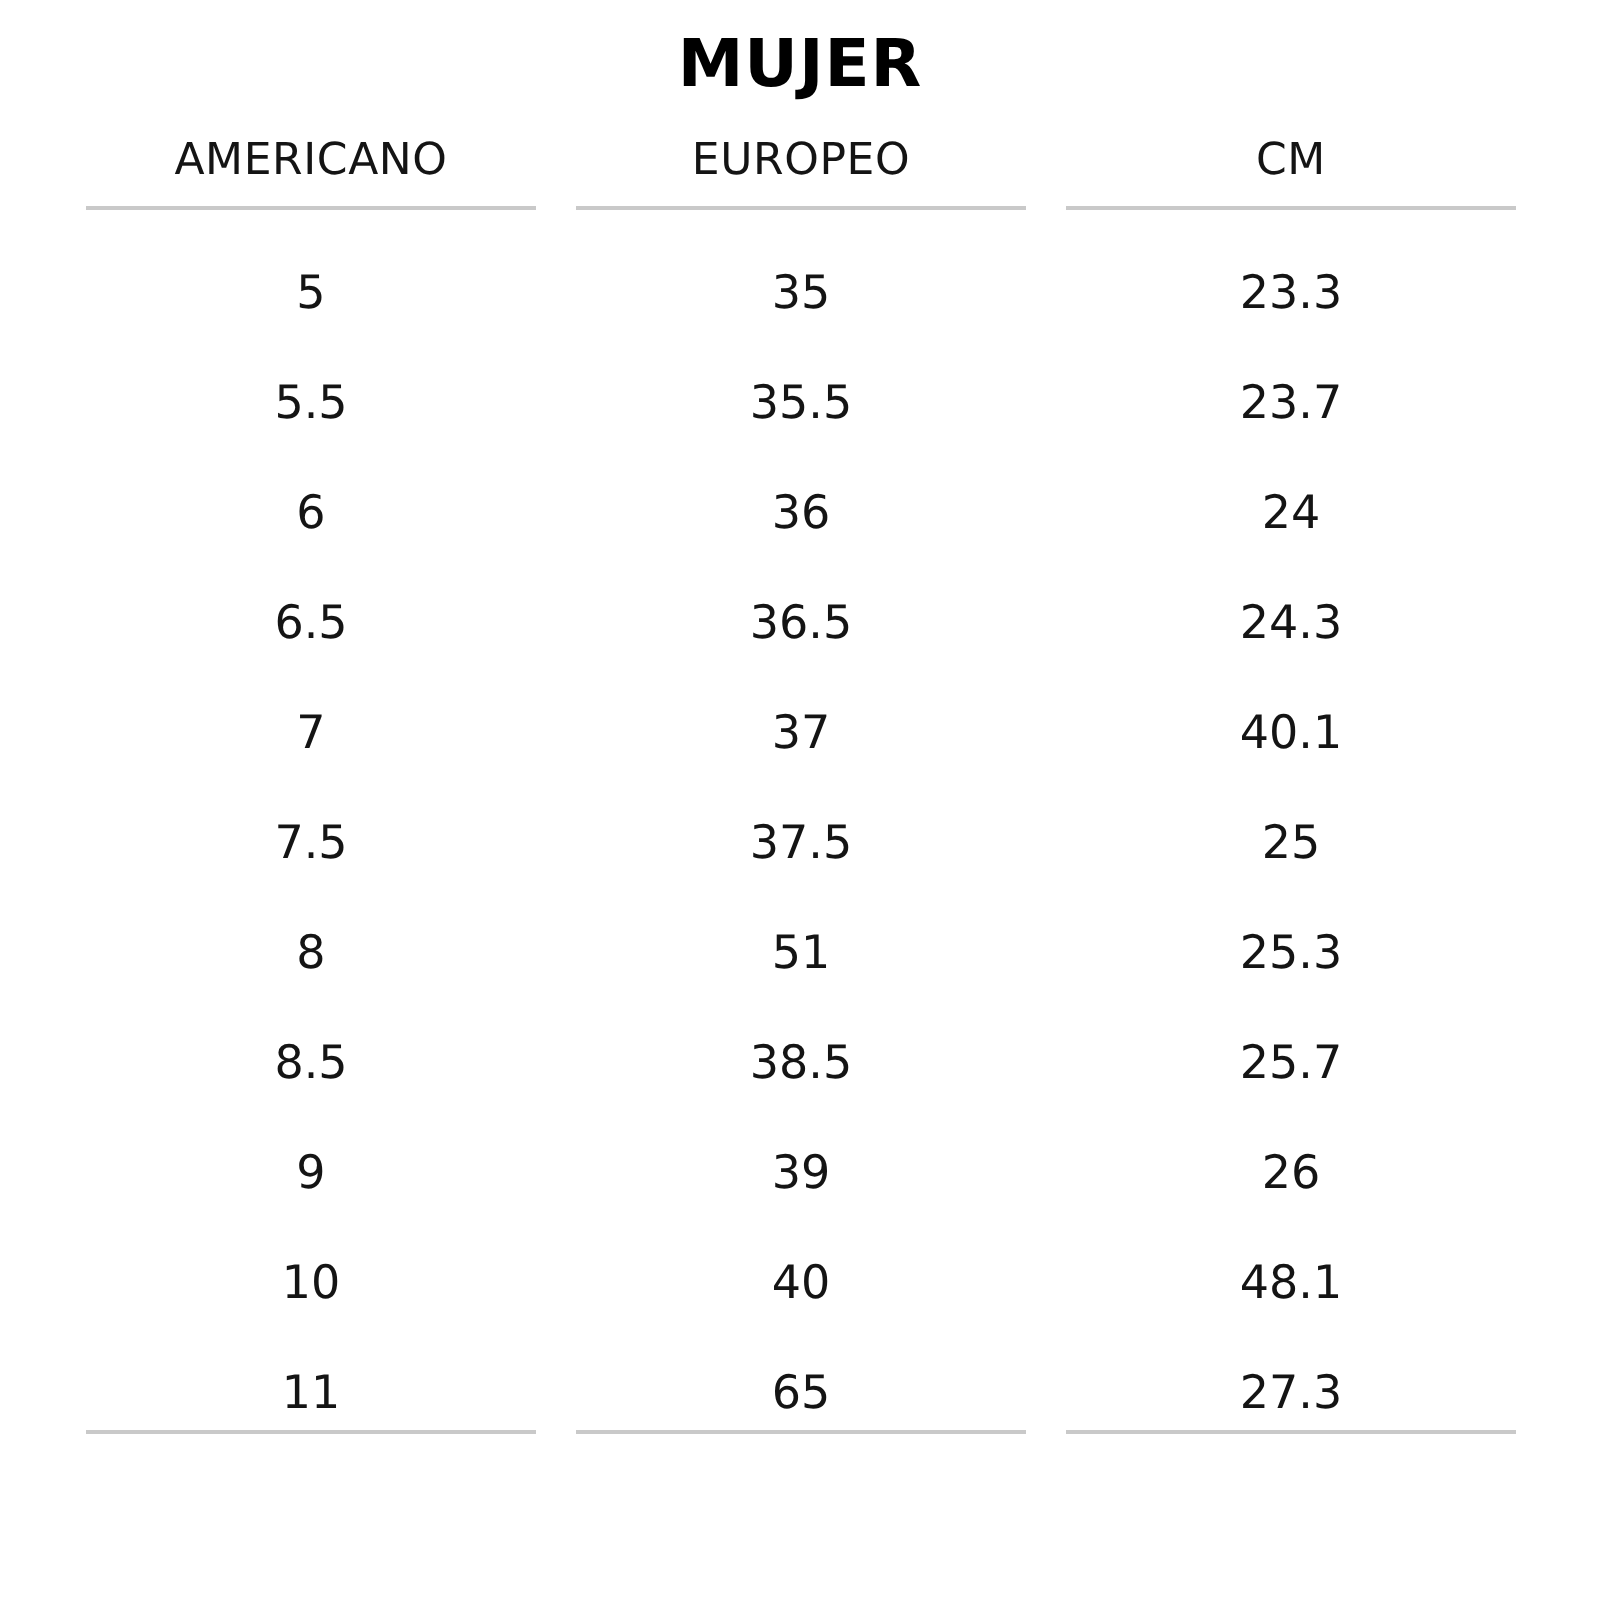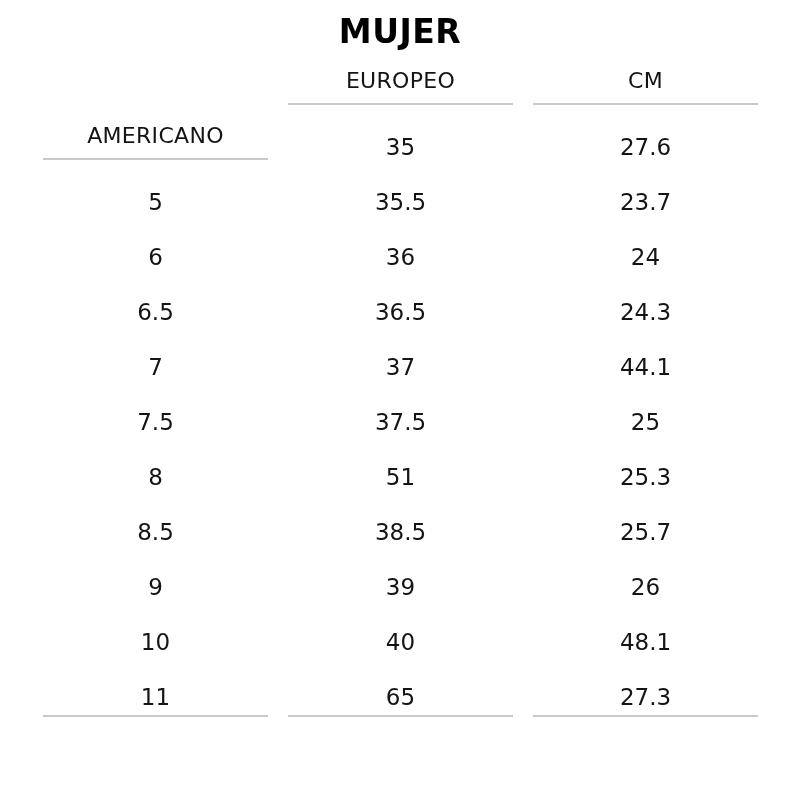--- a/index.html
+++ b/index.html
@@ -68,20 +68,21 @@
 </head>
 <body>
 
 <div class="page">
   <h1 class="title">MUJER</h1>
   <div class="table" id="table">
       <div class="col">
         <div class="col-header">AMERICANO</div>
         <div class="cells">
           <div class="cell">5</div>
+          <div class="cell">5.5</div>
           <div class="cell">6</div>
           <div class="cell">6.5</div>
           <div class="cell">7</div>
           <div class="cell">7.5</div>
           <div class="cell">8</div>
           <div class="cell">8.5</div>
           <div class="cell">9</div>
           <div class="cell">10</div>
           <div class="cell">11</div>
         </div>
@@ -100,25 +101,25 @@
           <div class="cell">38.5</div>
           <div class="cell">39</div>
           <div class="cell">40</div>
           <div class="cell">65</div>
         </div>
         <div class="bottom-line"></div>
       </div>
       <div class="col">
         <div class="col-header">CM</div>
         <div class="cells">
-          <div class="cell">27.6</div>
+          <div class="cell">23.3</div>
           <div class="cell">23.7</div>
           <div class="cell">24</div>
           <div class="cell">24.3</div>
-          <div class="cell">44.1</div>
+          <div class="cell">40.1</div>
           <div class="cell">25</div>
           <div class="cell">25.3</div>
           <div class="cell">25.7</div>
           <div class="cell">26</div>
           <div class="cell">48.1</div>
           <div class="cell">27.3</div>
         </div>
         <div class="bottom-line"></div>
       </div>
     </div>

